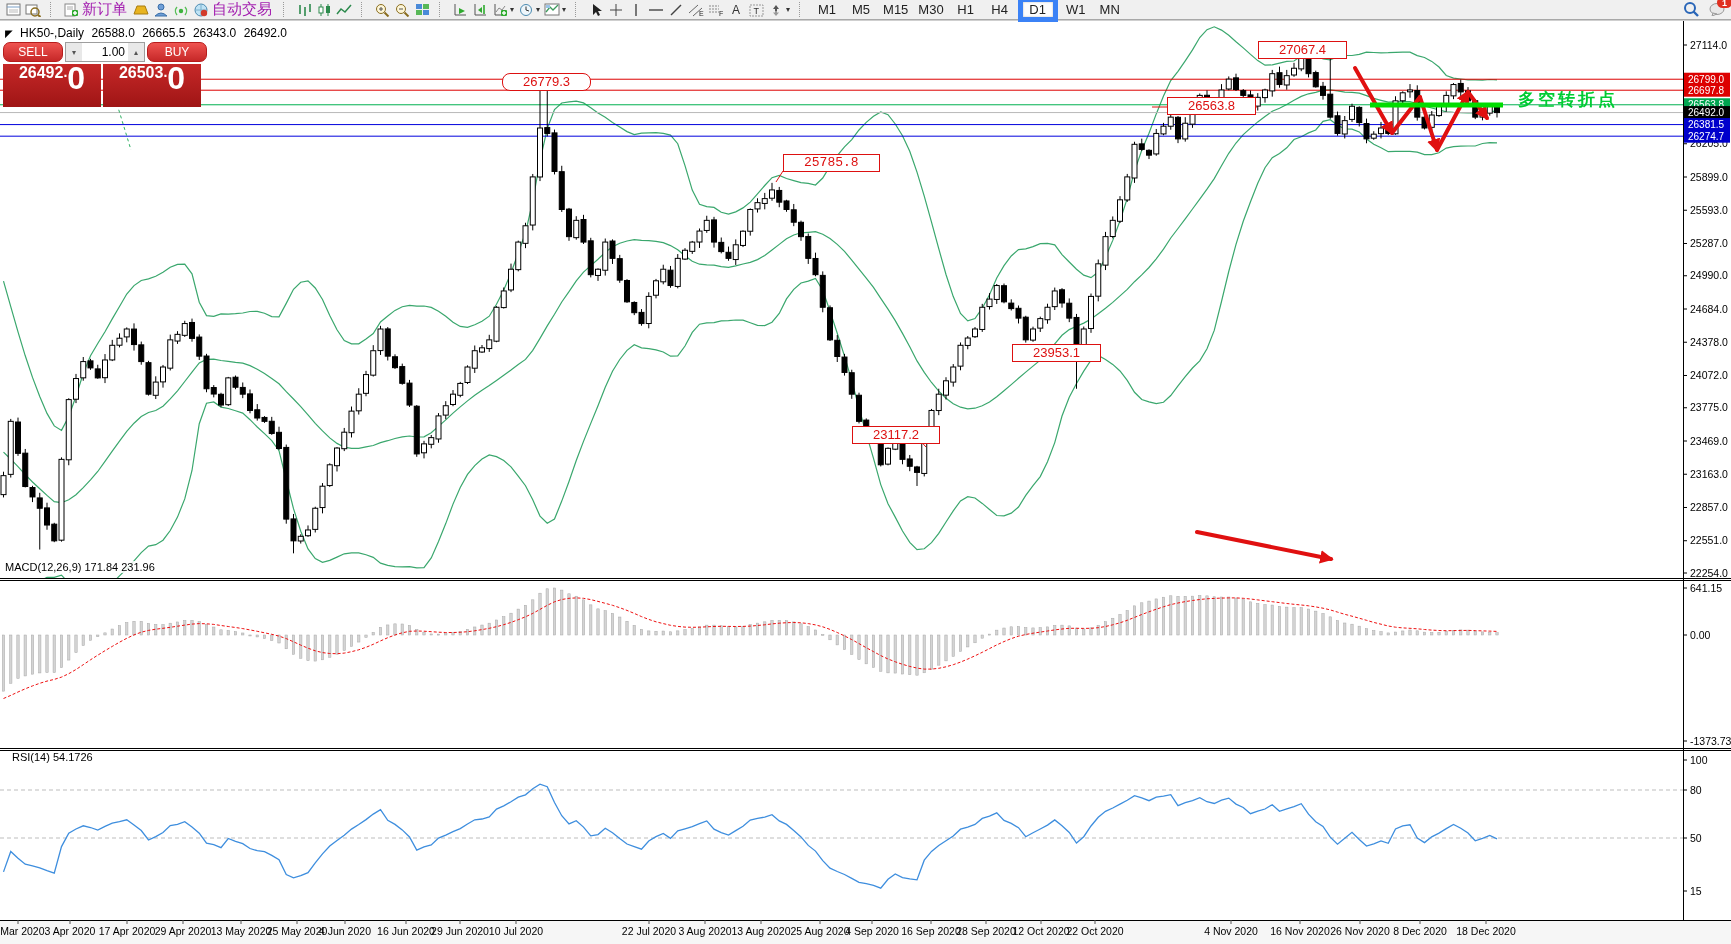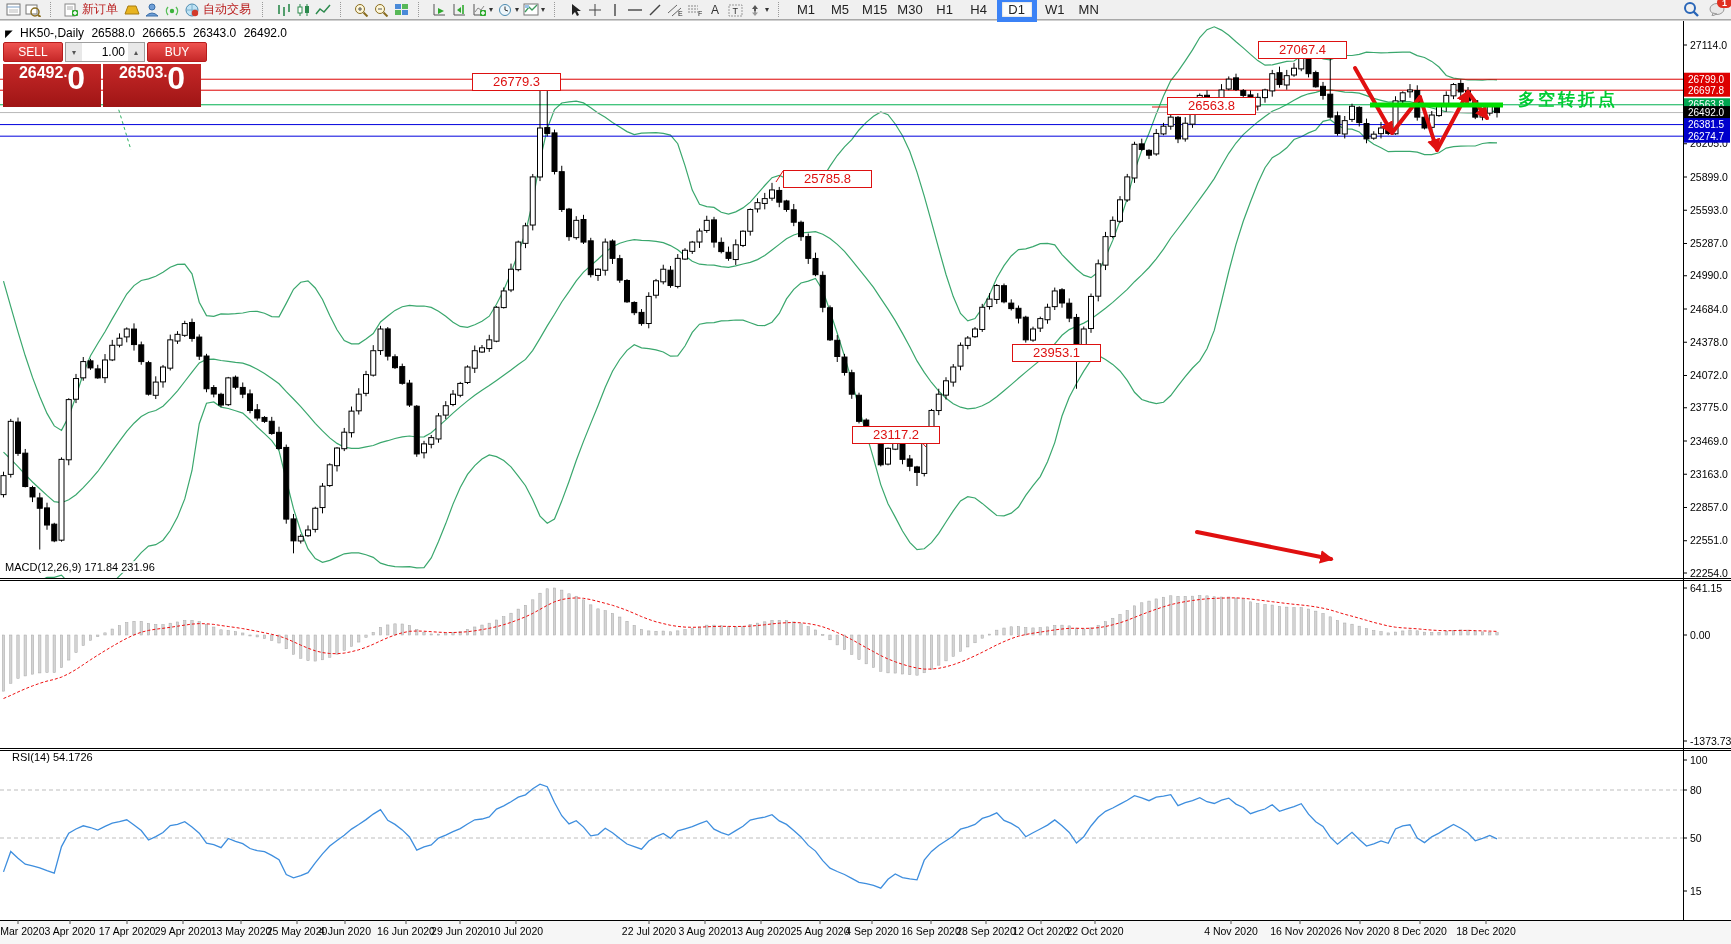--- a/index.html
+++ b/index.html
@@ -5,52 +5,52 @@
   html,body{margin:0;padding:0;background:#fff;}
   #app{position:relative;width:1731px;height:944px;background:#fff;overflow:hidden;
        font-family:"Liberation Sans",sans-serif;-webkit-font-smoothing:antialiased;}
   
   #toolbar{position:absolute;left:0;top:0;width:1731px;height:19px;background:#f0f0f0;
            border-bottom:1px solid #a8a8a8;display:flex;align-items:center;z-index:6;font-size:12px;}
   .tgrp{display:flex;align-items:center;height:19px;padding:0 3px;}
   .sep{width:5px;height:15px;border-left:1px dotted #9a9a9a;margin:0 2px 0 4px;}
   .ic{display:inline-flex;width:20px;height:16px;align-items:center;justify-content:center;cursor:default;}
   .ic svg{display:block;}
-  .tlabel{font-size:12px;color:#b91c1c;margin:0 4px 0 1px;white-space:nowrap;}
+  .tlabel{font-size:15px;color:#a21caf;margin:0 4px 0 1px;white-space:nowrap;}
   .caret{font-size:8px;color:#333;margin:0 2px 0 0;}
   .tf{min-width:24px;height:15px;font-size:13px;color:#222;display:inline-flex;align-items:center;
       justify-content:center;padding:0 3px;border:1px solid transparent;margin:0 1px;}
   .tf.active{background:#fdfdfd;border:5px solid #3b82f6;box-shadow:inset 0 0 2px #bbb;}
   #tb-right{position:absolute;right:4px;top:1px;display:flex;align-items:center;gap:6px;}
   .badge1{position:absolute;right:-5px;top:-4px;background:#e03020;color:#fff;border-radius:8px;
           font-size:9px;min-width:11px;height:11px;display:flex;align-items:center;justify-content:center;
           padding:0 2px;font-weight:bold;}
   
   #tpanel{position:absolute;left:3px;top:42px;width:198px;z-index:6;}
   .tp-row{display:flex;height:20px;gap:2px;}
   .tp-btn{flex:0 0 60px;background:linear-gradient(#ef5350,#c62828);color:#fff;border:1px solid #b71c1c;
-          border-radius:2px;font-size:12px;font-family:"Liberation Sans",sans-serif;}
+          border-radius:7px;font-size:12px;font-family:"Liberation Sans",sans-serif;}
   .tp-stepper{flex:1;display:flex;border:1px solid #9e9e9e;background:#fff;height:18px;}
   .tp-step{width:16px;border:none;background:#e8e8e8;font-size:8px;color:#555;padding:0;}
   #vol-input{flex:1;border:none;outline:none;text-align:right;font-size:12px;width:40px;
              font-family:"Liberation Sans",sans-serif;padding:0 3px;}
   .tp-prices{display:flex;gap:2px;margin-top:2px;}
   .tp-price{flex:1;height:40px;background:linear-gradient(#c62828,#9f1515);color:#fff;
             display:flex;align-items:flex-start;justify-content:center;padding-bottom:3px;}
   .tp-int{font-size:16px;font-weight:bold;line-height:18px;}
   .tp-dot{font-size:14px;font-weight:bold;}
   .tp-big{font-size:32px;font-weight:bold;line-height:28px;}
   
   #ohlc{position:absolute;left:5px;top:26px;z-index:5;font-size:12px;color:#000;white-space:nowrap;}
   #ohlc span{margin-right:4px;}
   
   .ann{position:absolute;z-index:7;border:1px solid #dd1111;background:#fff;color:#dd1111;
        font-size:13px;line-height:16px;padding:0 20px;white-space:nowrap;}
-  .a0{left:472px;top:73px;}   .a1{left:1258px;top:41px;}
-  .a2{left:1167px;top:97px;}  .a3{left:783px;top:170px;}
+  .a0{left:502px;top:73px;border-radius:8px;}   .a1{left:1258px;top:41px;}
+  .a2{left:1167px;top:97px;}  .a3{left:783px;top:154px;font-family:Liberation Mono, monospace;}
   .a4{left:1012px;top:344px;} .a5{left:852px;top:426px;}
   #cjk-note{position:absolute;left:1518px;top:88px;z-index:7;color:#00cc33;font-size:17px;
             font-weight:bold;letter-spacing:3px;white-space:nowrap;}
   .indlabel{position:absolute;left:3px;z-index:5;font-size:11px;color:#000;background:rgba(255,255,255,.85);
             padding:0 2px;white-space:nowrap;}
   #macd-label{top:561px;} #rsi-label{top:751px;margin-left:7px;}
   #chart-svg{position:absolute;left:0;top:0;z-index:1;}
 </style>
 </head>
 <body>

